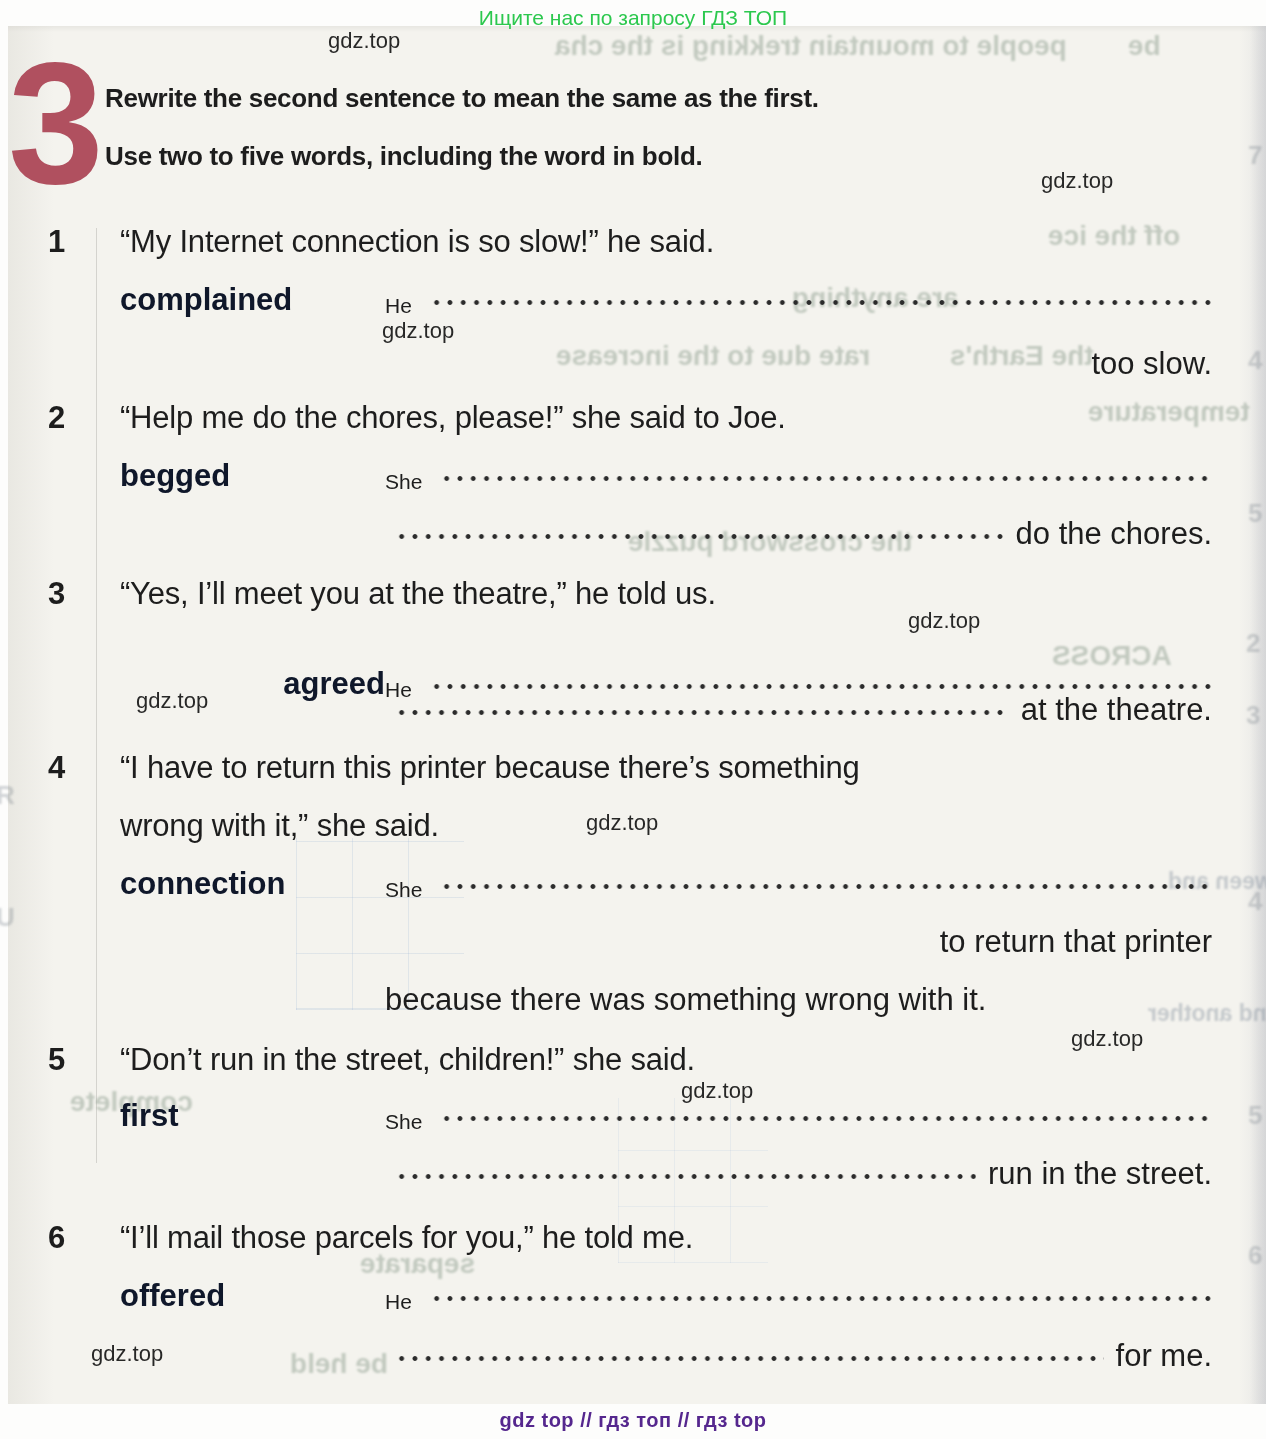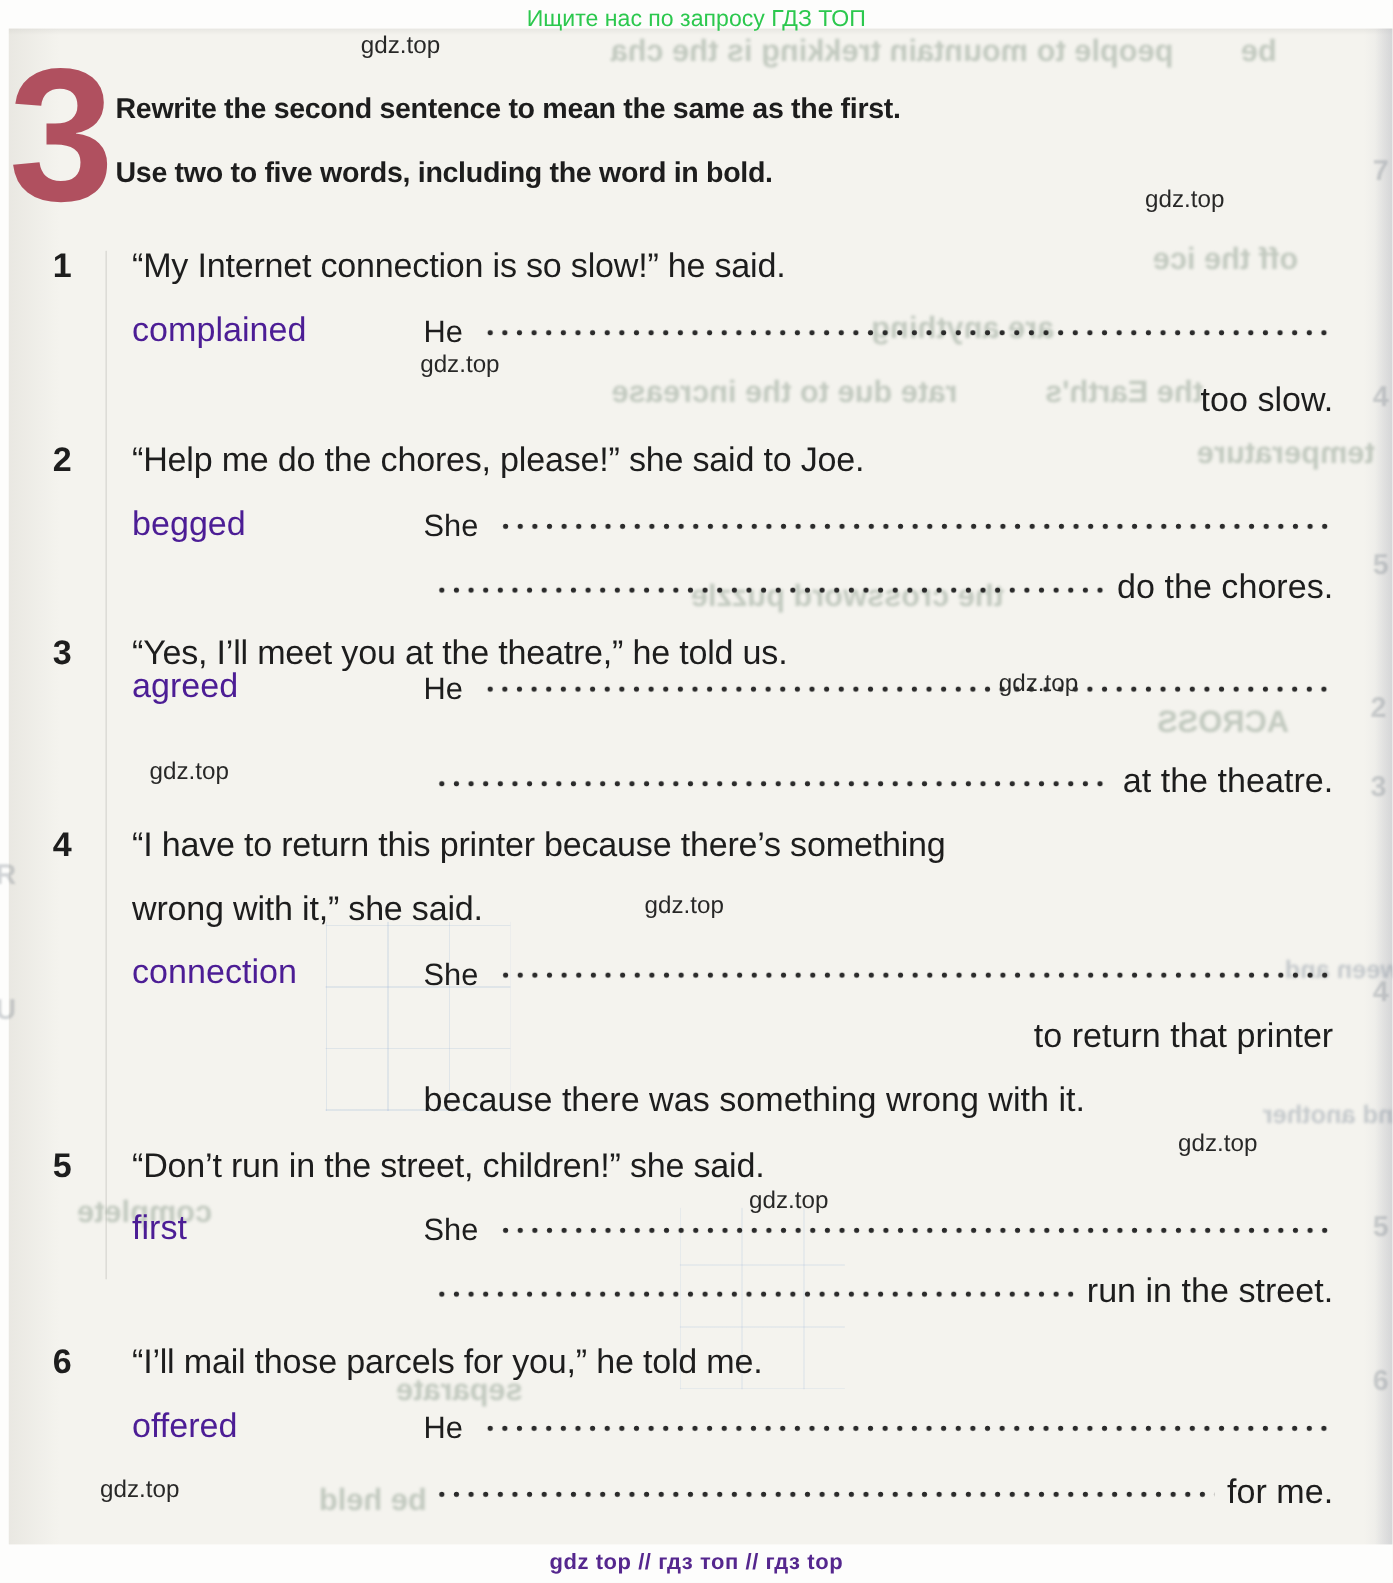--- a/index.html
+++ b/index.html
@@ -29,22 +29,22 @@
   
   .bignum{left:8px;top:46px;font-size:172px;line-height:0.9;font-weight:700;color:#b0505f;letter-spacing:-4px;}
   
   .head{left:105px;width:1120px;font-size:26px;font-weight:700;color:#1d1d1d;letter-spacing:-0.3px;}
   
   .inum{left:48px;font-size:31px;font-weight:700;color:#1d1d1d;}
   .quote{left:120px;font-size:31px;font-weight:400;color:#1d1d1d;letter-spacing:-0.2px;}
   .row{display:flex;align-items:flex-end;height:40px;}
   .kwrow{left:120px;width:1092px;}
   .dotrow{left:395px;width:817px;}
-  .kw{width:265px;flex:0 0 265px;font-size:31px;font-weight:400;color:#4c1d95;}
-  .pro{font-size:28px;font-weight:400;color:#1d1d1d;}
+  .kw{width:265px;flex:0 0 265px;font-size:31px;font-weight:700;color:#0f172a;}
+  .pro{font-size:21px;font-weight:400;color:#1d1d1d;}
   .dots{
     flex:1 1 auto;align-self:stretch;
     background-image:radial-gradient(circle, #2b2b2b 2px, rgba(0,0,0,0) 2.8px);
     background-size:13.3px 13.3px;background-repeat:repeat-x;
     background-position:left calc(100% - 9px);
     margin-left:18px;
   }
   .dots.lead{margin-left:0;}
   .tail{font-size:31px;font-weight:400;color:#1d1d1d;margin-left:12px;}
   .plainline{font-size:31px;font-weight:400;color:#1d1d1d;}
@@ -137,21 +137,21 @@
     <span class="pro">She</span>
     <span class="dots"></span>
   </div>
   <div class="abs row dotrow" style="top:512px;">
     <span class="dots lead"></span>
     <span class="tail">do the chores.</span>
   </div>
 
   <span class="abs inum" style="top:576px;">3</span>
   <div class="abs quote" style="top:576px;">“Yes, I’ll meet you at the theatre,” he told us.</div>
-  <div class="abs row kwrow" style="top:602px;">
+  <div class="abs row kwrow" style="top:662px;text-align:right;">
     <span class="kw">agreed</span>
     <span class="pro">He</span>
     <span class="dots"></span>
   </div>
   <div class="abs row dotrow" style="top:688px;">
     <span class="dots lead"></span>
     <span class="tail">at the theatre.</span>
   </div>
 
   <span class="abs inum" style="top:750px;">4</span>

